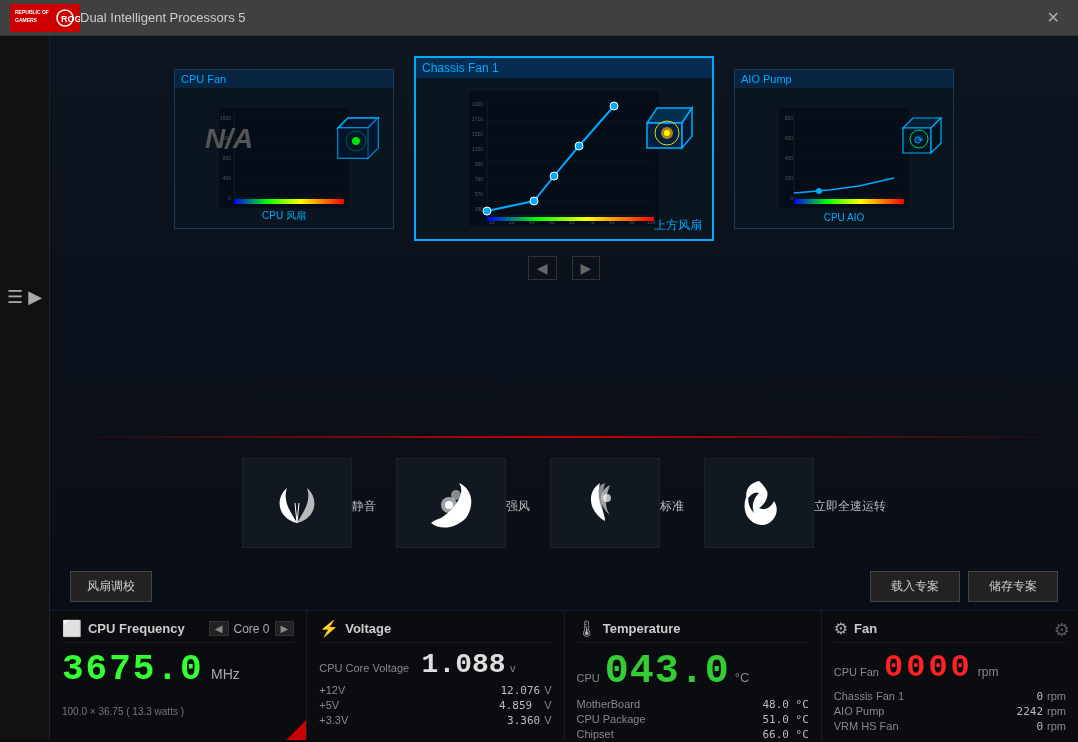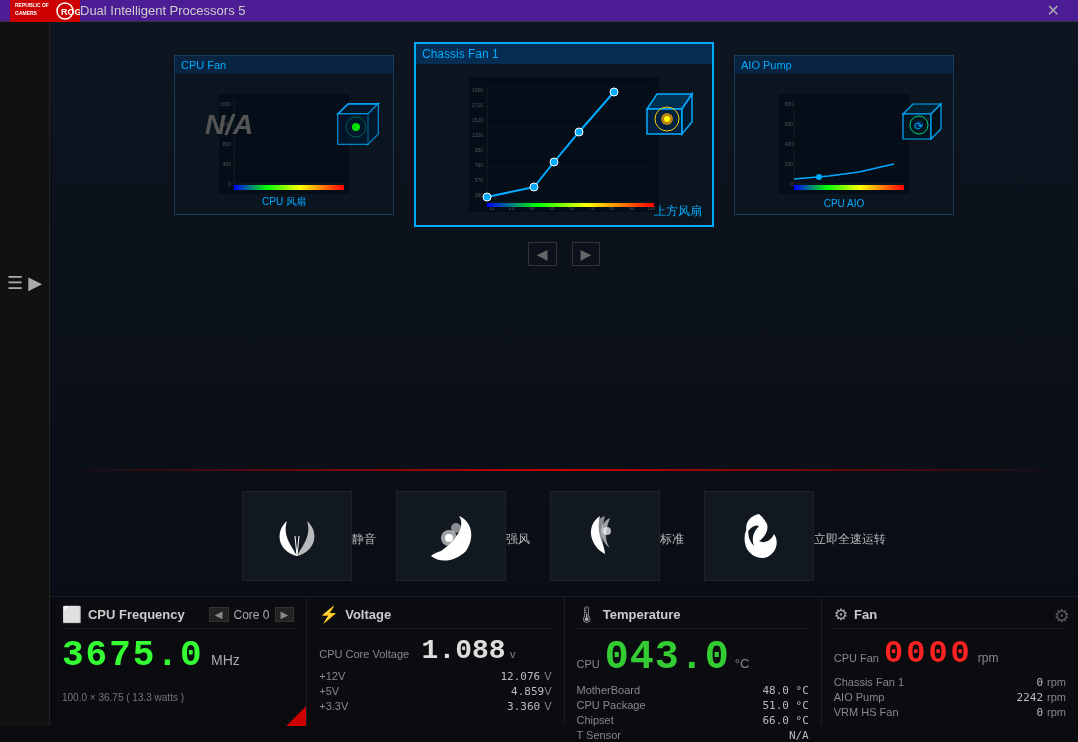--- a/index.html
+++ b/index.html
@@ -9,22 +9,22 @@
       background: #0a0a0f;
       font-family: 'Arial', sans-serif;
       overflow: hidden;
       color: #fff;
     }
 
     
     .title-bar {
       display: flex;
       align-items: center;
-      background: #4c1d95;
-      height: 22px;
+      background: #404040;
+      height: 36px;
       padding: 0 10px;
       border-bottom: 1px solid #333;
     }
     .title-bar-title {
       color: #ccc;
       font-size: 13px;
       flex: 1;
     }
     .title-bar-close {
       color: #aaa;
@@ -597,20 +597,27 @@
       <div class="mode-item">
         <div class="mode-icon-box">
           <svg width="60" height="60" viewBox="0 0 60 60">
             <path d="M30 8 C20 10 15 18 18 28 C20 22 26 18 30 20 C25 25 22 32 25 40 C20 35 18 28 20 20 C15 25 14 35 18 43 C22 50 32 55 40 50 C48 45 50 35 45 28 C42 35 35 38 30 35 C35 32 40 25 38 18 C35 12 30 8 30 8Z" fill="white"></path>
           </svg>
         </div>
         <div class="mode-label">立即全速运转</div>
       </div>
     </div>
 
+    <div class="bottom-buttons">
+      <button class="btn-adjust">风扇调校</button>
+      <div class="right-buttons">
+        <button class="btn-action">载入专案</button>
+        <button class="btn-action">储存专案</button>
+      </div>
+    </div>
 
     <div class="stats-bar">
 
       <div class="stats-section">
         <div class="stats-header">
           <span class="stats-header-icon">⬜</span>
           <span class="stats-header-label">CPU Frequency</span>
           <div class="core-nav" style="margin-left:auto;">
             <button class="core-nav-btn">◀</button>
             <span>Core 0</span>
@@ -639,21 +646,21 @@
         </div>
         <div class="voltage-row">
           <span>+12V</span>
           <span style="display:flex;gap:4px;">
             <span class="voltage-val">12.076</span>
             <span>V</span>
           </span>
         </div>
         <div class="voltage-row">
           <span>+5V</span>
-          <span style="display:flex;gap:0;margin-left:16px;">
+          <span style="display:flex;gap:12px;margin-left:16px;">
             <span class="voltage-val">4.859</span>
             <span>V</span>
           </span>
         </div>
         <div class="voltage-row">
           <span>+3.3V</span>
           <span style="display:flex;gap:4px;text-align:right;">
             <span class="voltage-val">3.360</span>
             <span>V</span>
           </span>

